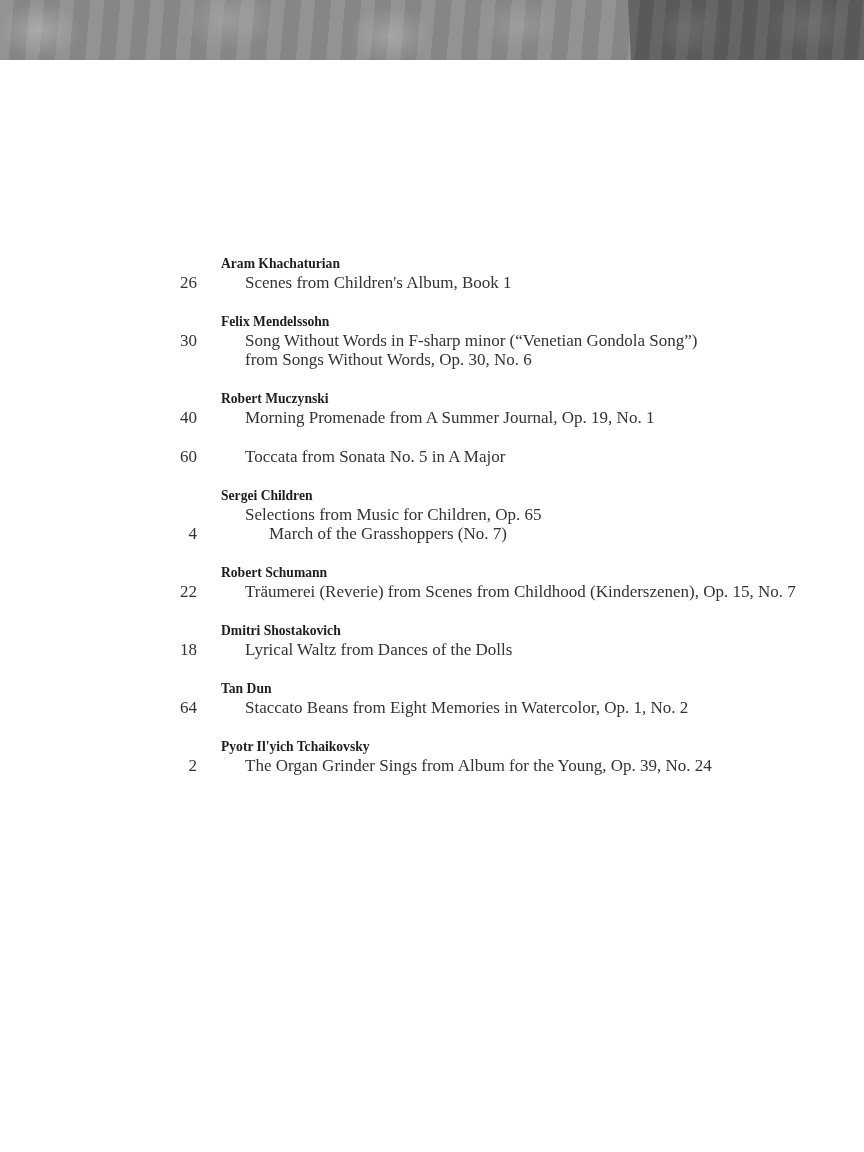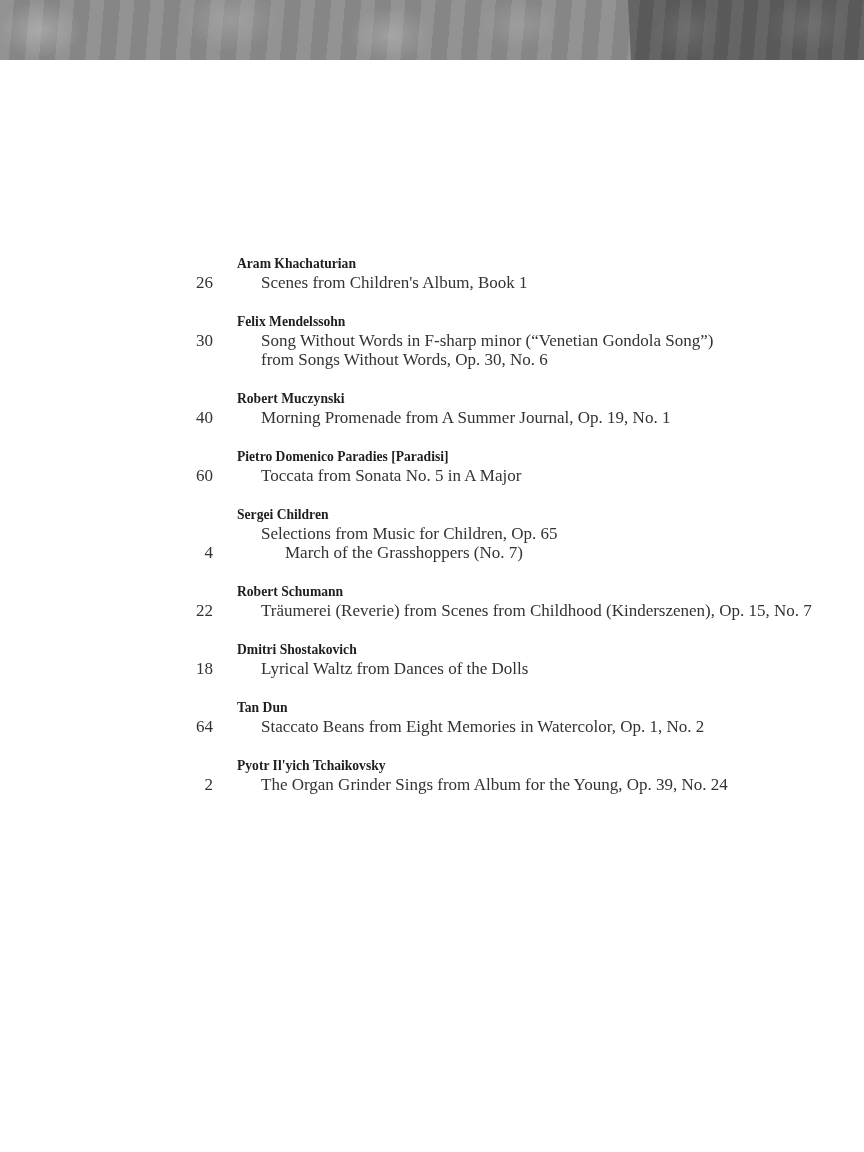--- a/index.html
+++ b/index.html
@@ -30,21 +30,21 @@
     width: 236px; height: 60px;
     clip-path: polygon(0 0, 100% 0, 100% 100%, 3px 100%);
     background:
       radial-gradient(ellipse 50px 40px at 60px 30px, rgba(120,120,120,0.5), transparent 70%),
       radial-gradient(ellipse 60px 40px at 180px 25px, rgba(130,130,130,0.4), transparent 70%),
       repeating-linear-gradient(95deg, rgba(255,255,255,0.04) 0 12px, rgba(0,0,0,0.06) 12px 26px),
       #5f5f5f;
   }
   .toc {
     position: absolute;
-    left: 16px; top: 254px;
+    left: 0; top: 254px;
     width: 744px;
   }
   .entry { margin-bottom: 20px; }
   .row {
     position: relative;
     height: 19px;
     line-height: 19px;
     font-size: 17px;
     white-space: nowrap;
   }
@@ -94,21 +94,20 @@
 
   <div class="entry">
     <div class="row composer">Robert Muczynski</div>
     <div class="row">
       <span class="page-num">40</span>
       <span class="title"><span>Morning Promenade from </span><span class="it">A Summer Journal</span><span>, Op. 19, No. 1</span></span>
     </div>
   </div>
 
   <div class="entry">
-    <div class="row composer">Pietro Domenico Paradies [Paradisi]</div>
     <div class="row">
       <span class="page-num">60</span>
       <span class="title"><span>Toccata from Sonata No. 5 in A Major</span></span>
     </div>
   </div>
 
   <div class="entry">
     <div class="row composer">Sergei Children</div>
     <div class="row">
       <span class="title"><span>Selections from </span><span class="it">Music for</span><span> Children, Op. 65</span></span>

